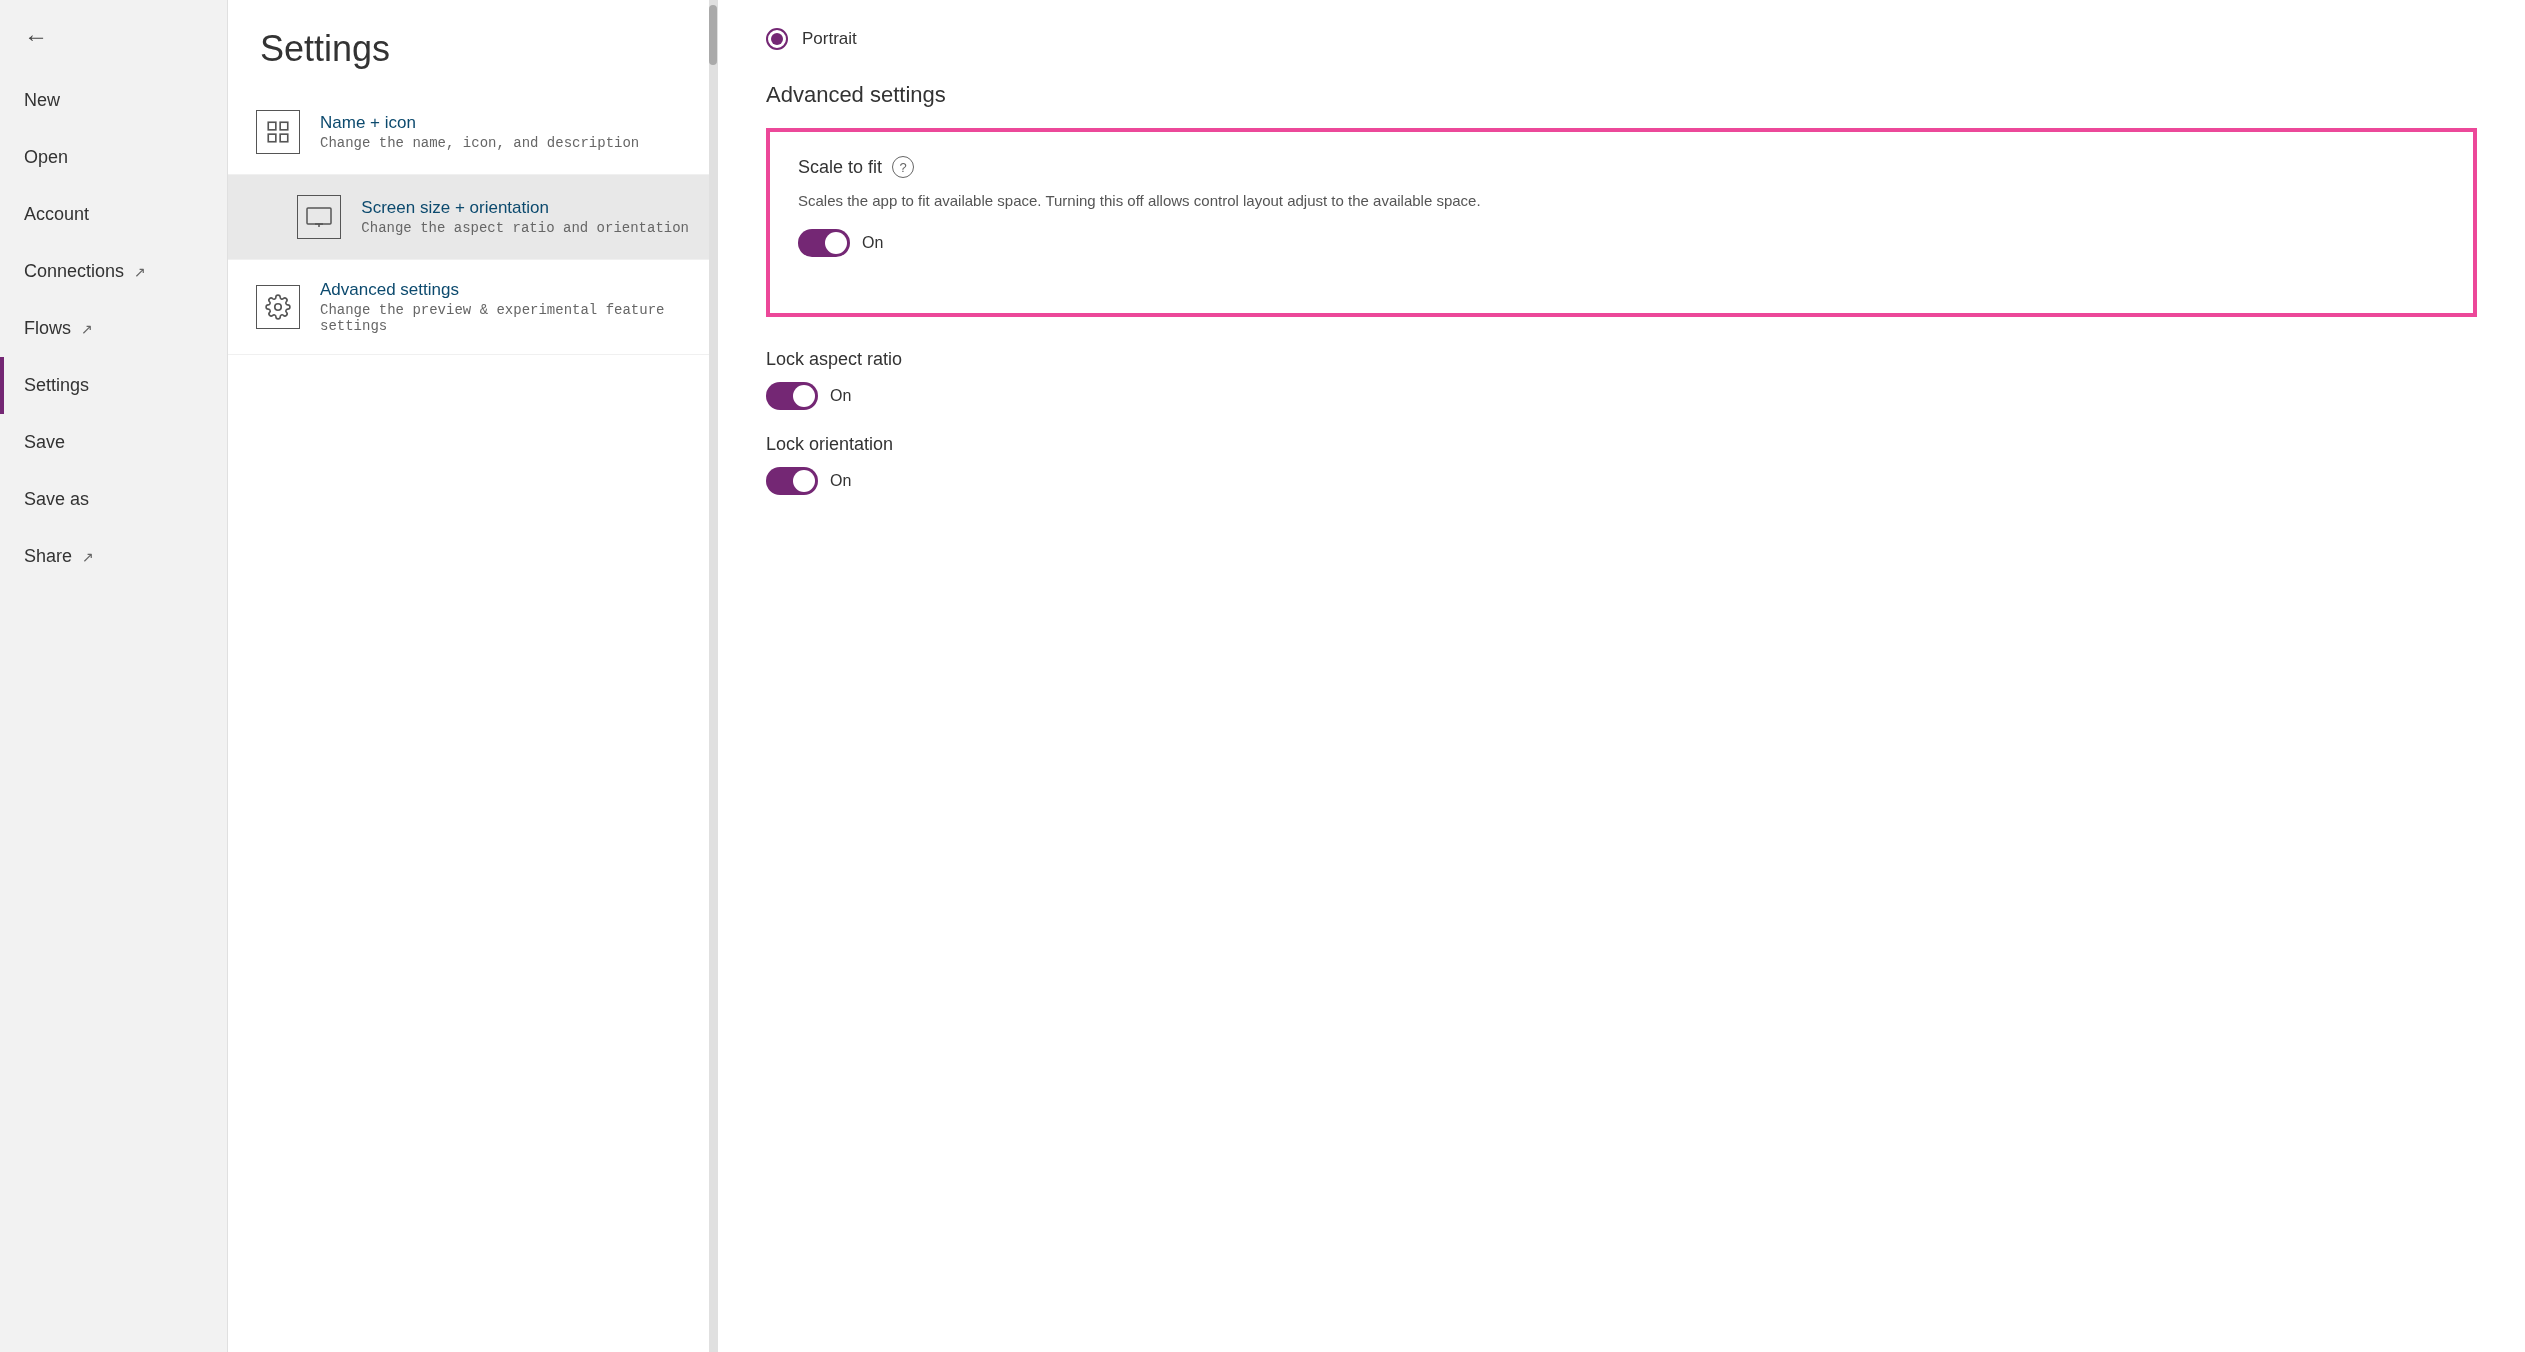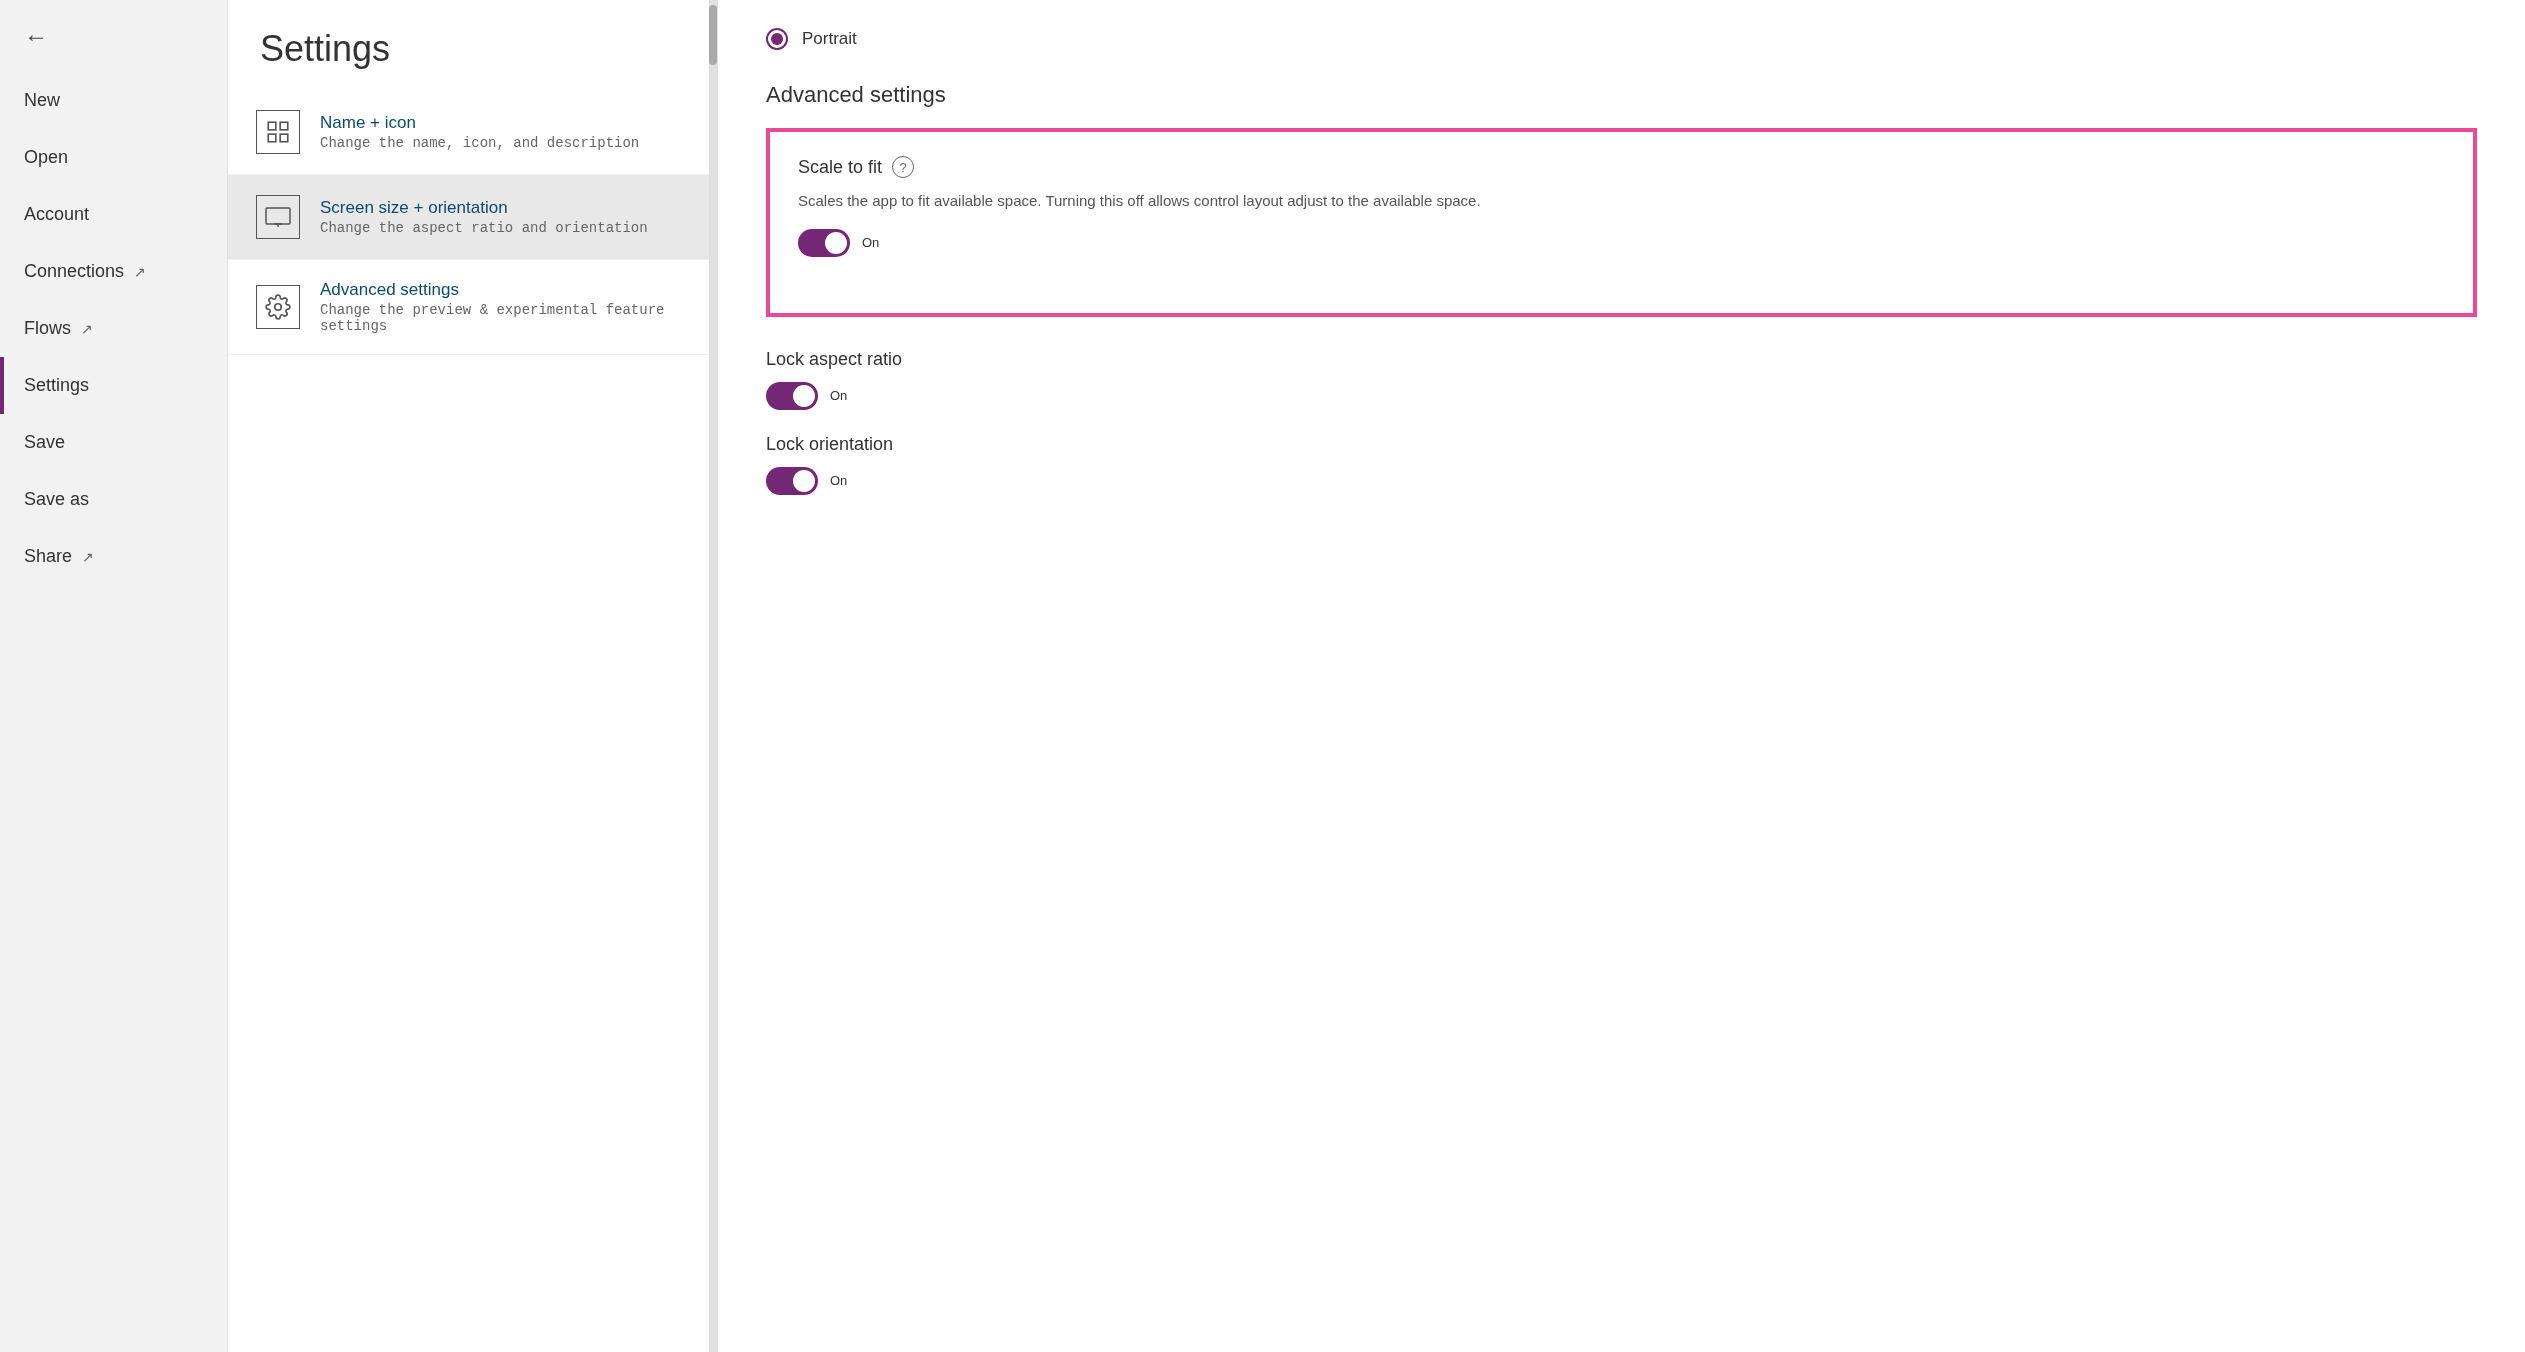--- a/index.html
+++ b/index.html
@@ -79,20 +79,21 @@
       display: flex;
       align-items: center;
       padding: 20px 28px;
       cursor: pointer;
       border-bottom: 1px solid #f0f0f0;
       gap: 20px;
     }
 
     .settings-nav-item.active {
       background: #e8e8e8;
+      justify-content: flex-end;
     }
 
     .settings-nav-icon {
       width: 44px;
       height: 44px;
       border: 1.5px solid #555;
       display: flex;
       align-items: center;
       justify-content: center;
       flex-shrink: 0;
@@ -254,21 +255,21 @@
       height: 22px;
       border-radius: 50%;
       background: #fff;
       position: absolute;
       top: 3px;
       right: 3px;
       transition: right 0.2s;
     }
 
     .toggle-label {
-      font-size: 13px;
+      font-size: 16px;
       color: #333;
     }
 
     .divider-block {
       margin-bottom: 24px;
     }
 
     
     .center-panel-wrapper {
       position: relative;

